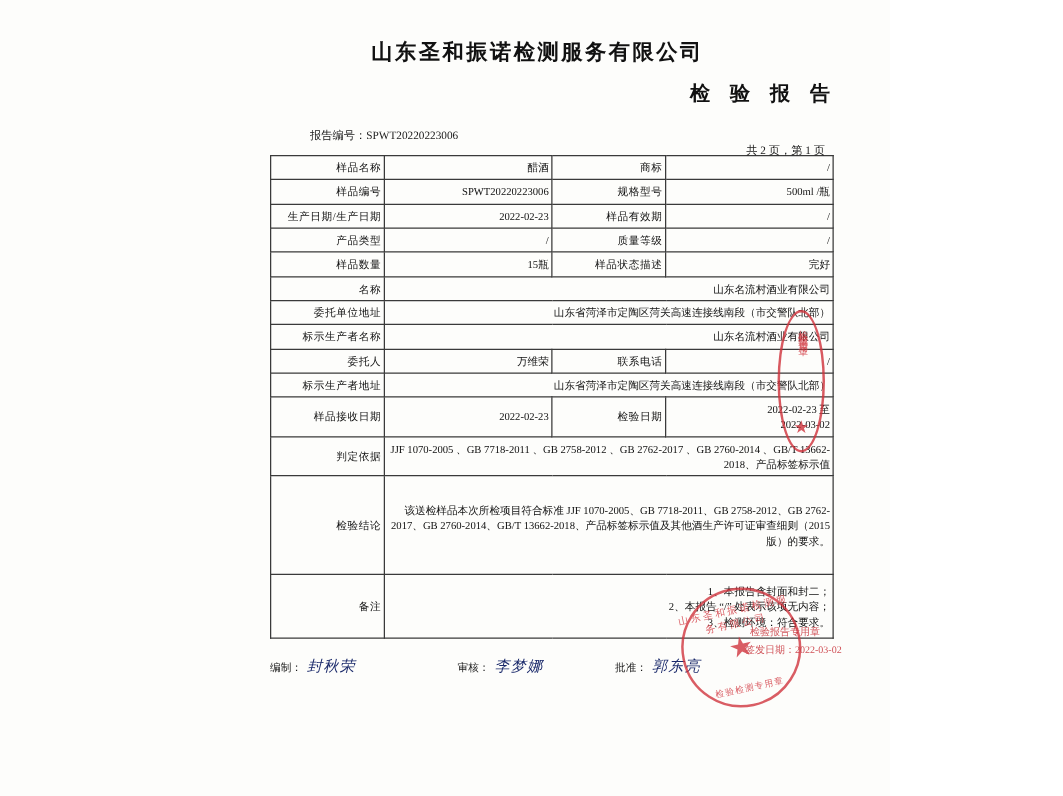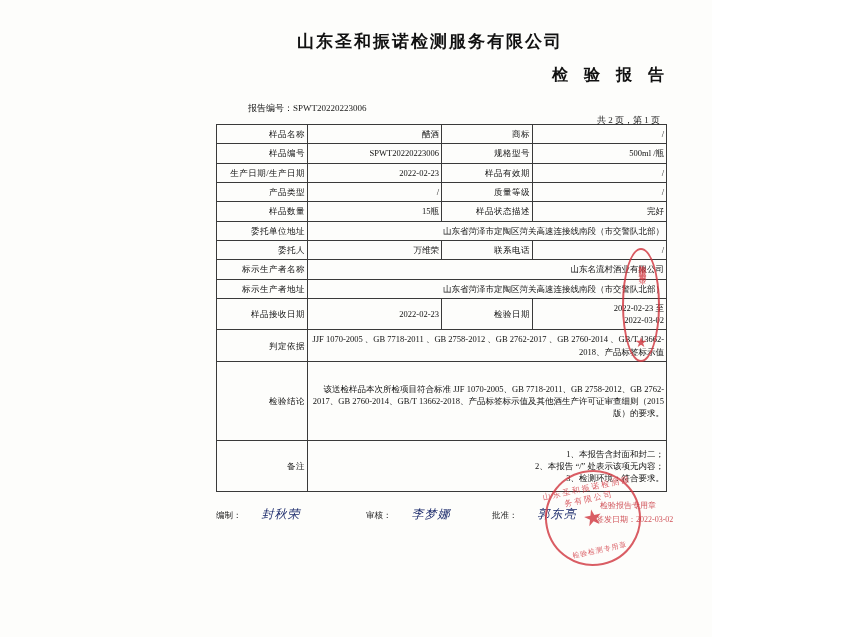--- a/index.html
+++ b/index.html
@@ -118,21 +118,21 @@
     white-space: nowrap;
   }
   .sig-1 { left: 0px; }
   .sig-2 { left: 150px; }
   .sig-3 { left: 276px; }
   .sig-name {
     font-family: Liberation Serif, serif;
     font-style: italic;
     color: #1b2a6b;
     font-size: 12px;
-    margin-left: 20px;
+    margin-left: 4px;
     letter-spacing: 1px;
   }
   
   .stamp-round {
     position: absolute;
     width: 92px;
     height: 92px;
     border: 2px solid #d0313a;
     border-radius: 50%;
     color: #d0313a;
@@ -251,32 +251,36 @@
           <td class="val2">/</td>
         </tr>
         <tr>
           <td class="label">样品数量</td>
           <td class="val">15瓶</td>
           <td class="label2">样品状态描述</td>
           <td class="val2">完好</td>
         </tr>
 
         <tr>
+          <td class="label">名称</td>
+          <td colspan="3">山东名流村酒业有限公司</td>
+        </tr>
+        <tr>
           <td class="label">委托单位地址</td>
           <td colspan="3">山东省菏泽市定陶区菏关高速连接线南段（市交警队北部）</td>
+        </tr>
+        <tr>
+          <td class="label">标示生产者名称</td>
+          <td colspan="3">山东名流村酒业有限公司</td>
         </tr>
         <tr>
           <td class="label">委托人</td>
           <td class="val">万维荣</td>
           <td class="label2">联系电话</td>
           <td class="val2">/</td>
-        </tr>
-        <tr>
-          <td class="label">标示生产者名称</td>
-          <td colspan="3">山东名流村酒业有限公司</td>
         </tr>
         <tr>
           <td class="label">标示生产者地址</td>
           <td colspan="3">山东省菏泽市定陶区菏关高速连接线南段（市交警队北部）</td>
         </tr>
 
         <tr>
           <td class="label">样品接收日期</td>
           <td class="val">2022-02-23</td>
           <td class="label2">检验日期</td>

